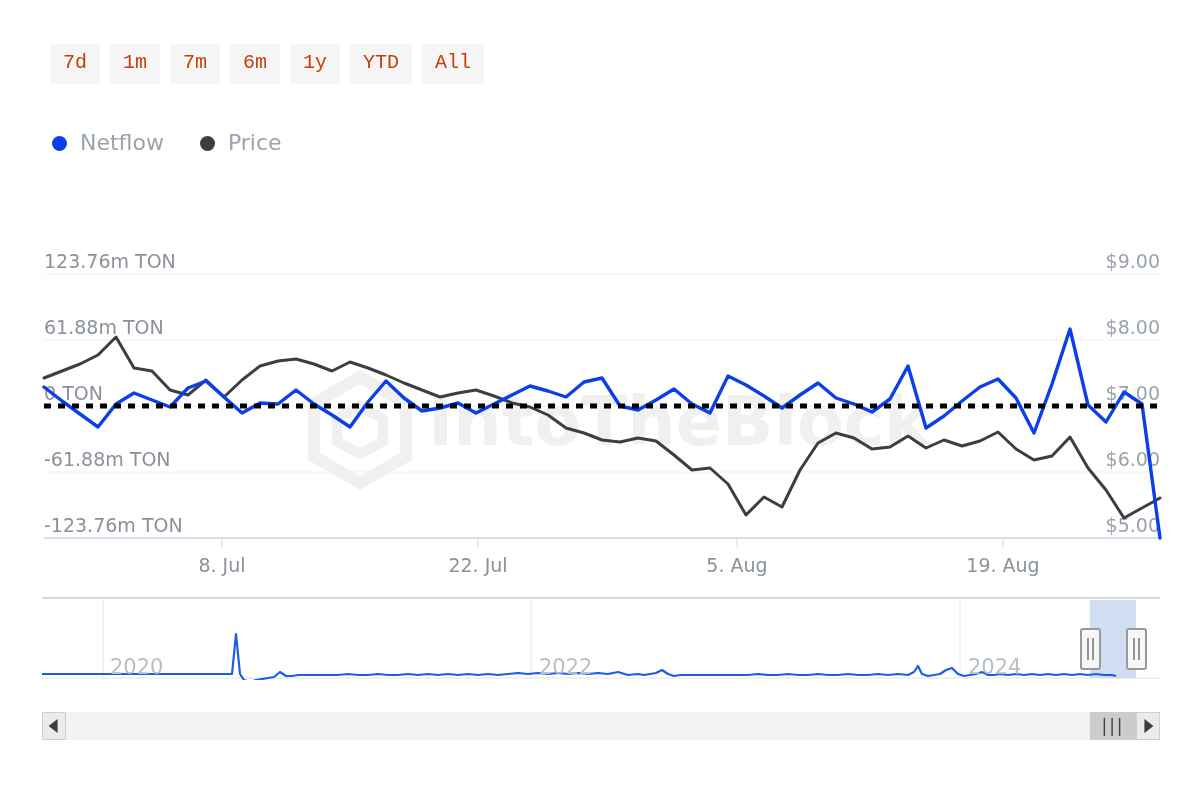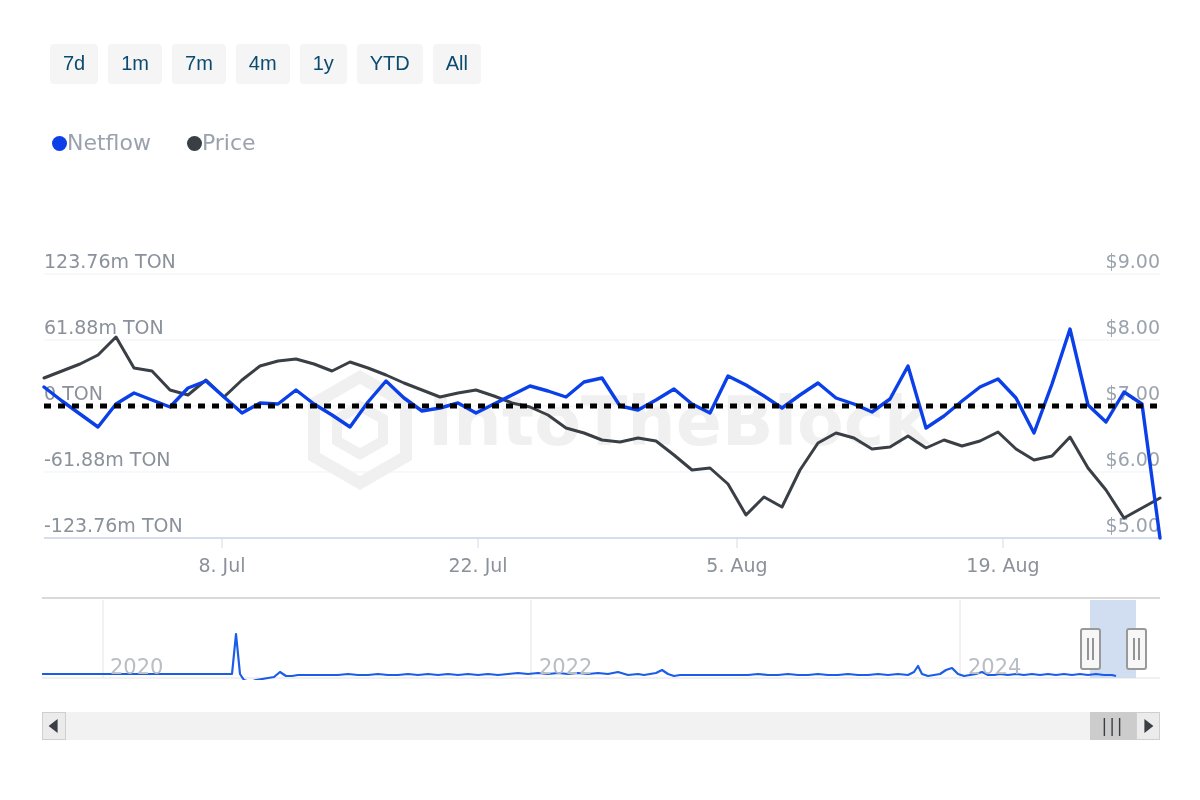--- a/index.html
+++ b/index.html
@@ -22,41 +22,42 @@
     left: 50px;
     top: 44px;
     display: flex;
     gap: 10px;
     align-items: center;
   }
   .range-btn {
     background: #f5f5f5;
     border: none;
     border-radius: 4px;
-    color: #0c4a6e;
-    font-family: Liberation Sans, sans-serif;
+    color: #c2410c;
+    font-family: Liberation Mono, monospace;
     font-size: 20px;
     line-height: 1;
     padding: 9px 13px 11px 13px;
     cursor: pointer;
     white-space: nowrap;
   }
 
   
   .legend {
     position: absolute;
     left: 52px;
     top: 132px;
     display: flex;
     align-items: center;
     gap: 36px;
   }
   .legend-item {
     display: flex;
     align-items: center;
+    gap: 13px;
     cursor: pointer;
     text-align: center;
   }
   .legend-dot {
     width: 15px;
     height: 15px;
     border-radius: 50%;
     display: block;
   }
   .legend-label {
@@ -178,21 +179,21 @@
     font-family: "DejaVu Sans", "Liberation Sans", sans-serif;
   }
 </style>
 </head>
 <body>
 
 <div class="range-bar">
   <button class="range-btn">7d</button>
   <button class="range-btn">1m</button>
   <button class="range-btn">7m</button>
-  <button class="range-btn">4m</button>
+  <button class="range-btn">6m</button>
   <button class="range-btn">1y</button>
   <button class="range-btn">YTD</button>
   <button class="range-btn">All</button>
 </div>
 
 <div class="legend">
   <div class="legend-item">
     <span class="legend-dot" style="background:#0b40e8"></span>
     <span class="legend-label">Netflow</span>
   </div>

